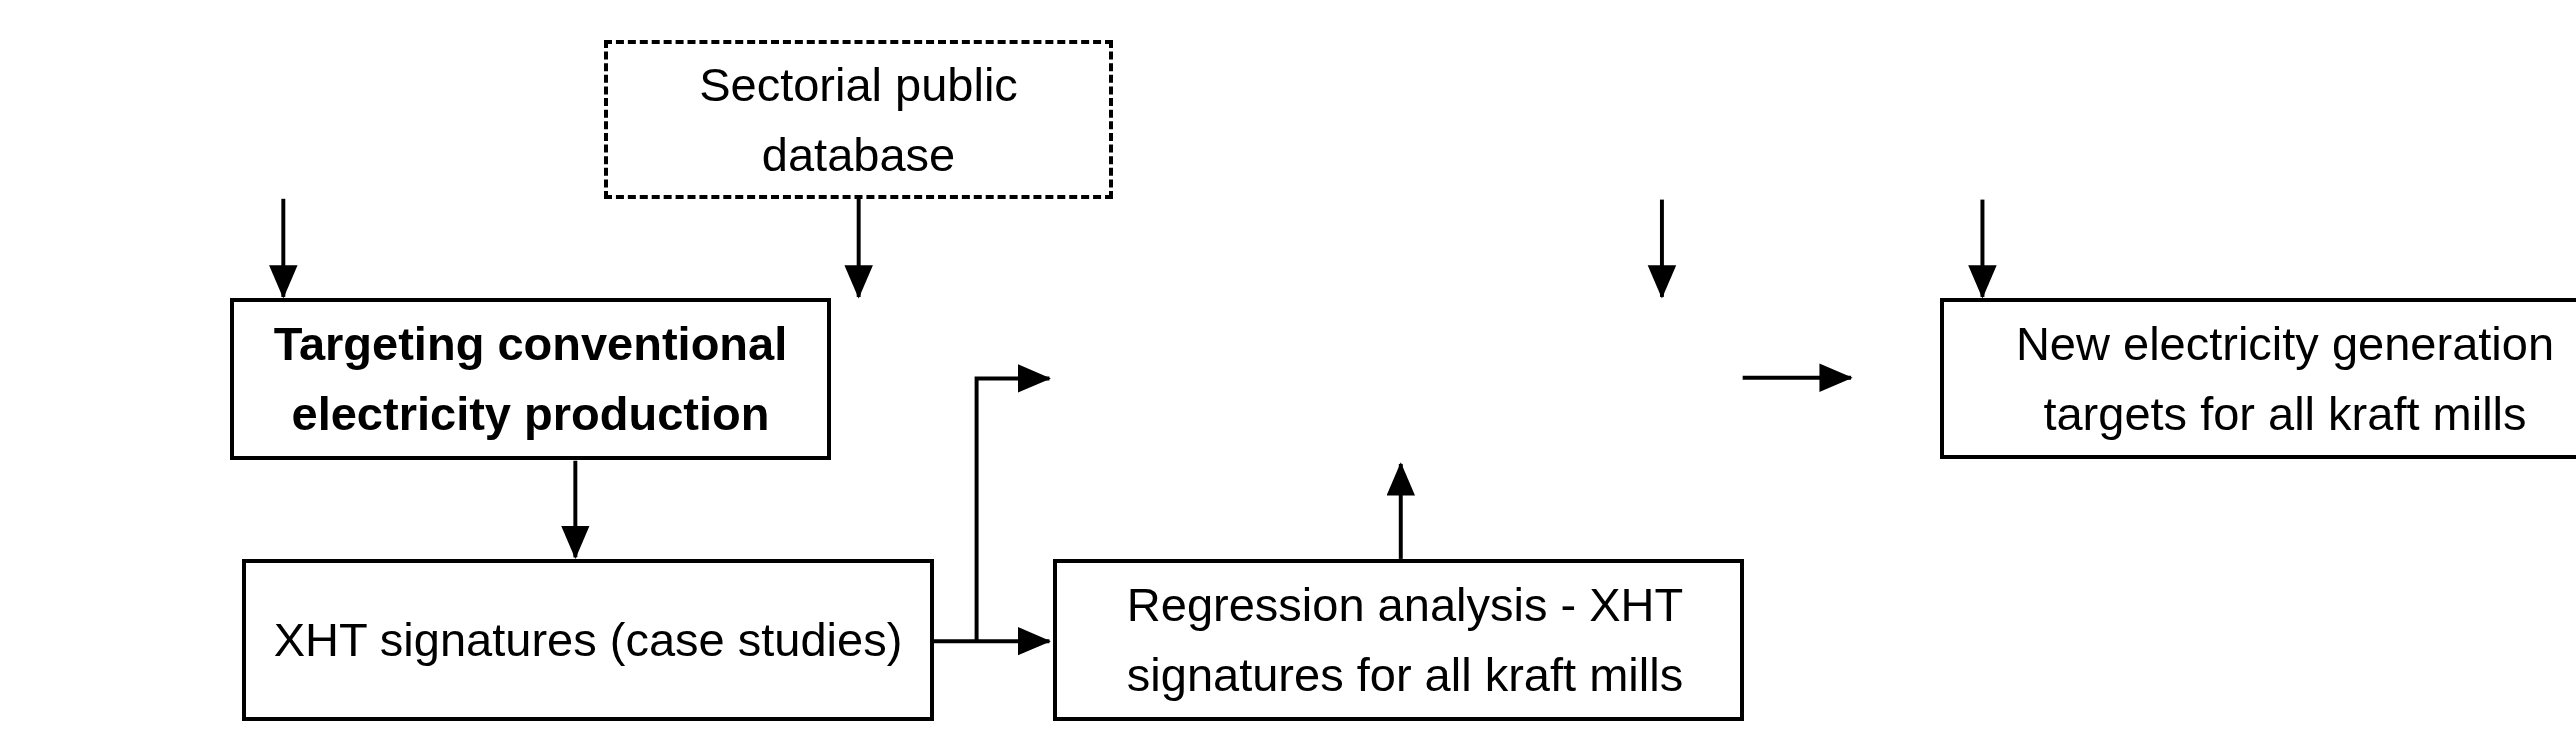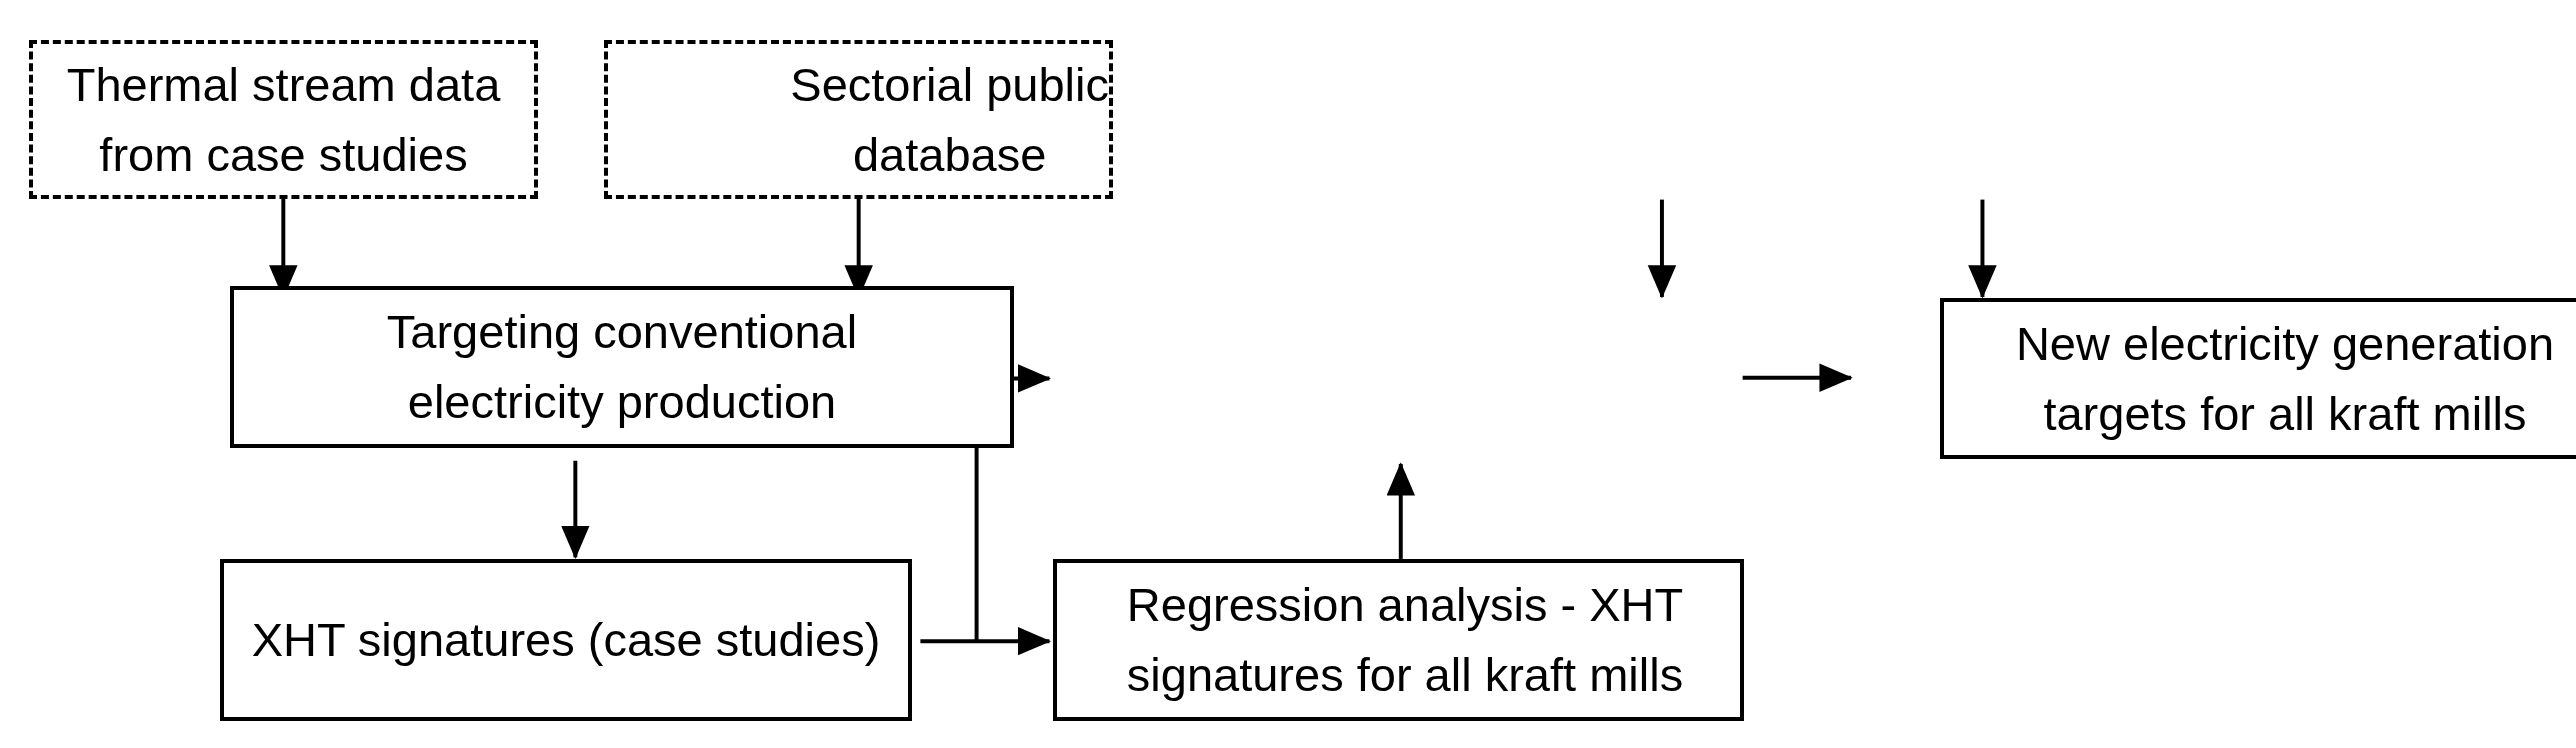--- a/index.html
+++ b/index.html
@@ -39,26 +39,26 @@
   }
   .box .label {
     display: block;
     white-space: pre-line;
     font-size: 47px;
     line-height: 1.48;
     color: #000000;
   }
   
   #box-thermal    { left: 29px;   top: 40px;  width: 509px; height: 159px; }
-  #box-sectorial  { left: 604px;  top: 40px;  width: 509px; height: 159px; justify-content: flex-end; }
+  #box-sectorial  { left: 604px;  top: 40px;  width: 509px; height: 159px; }
   #box-technology { left: 1546px; top: 39px;  width: 514px; height: 161px; }
-  #box-targeting  { left: 230px;  top: 286px; width: 784px; height: 162px; }
+  #box-targeting  { left: 230px;  top: 298px; width: 601px; height: 162px; font-weight: bold; }
   #box-validation { left: 1051px; top: 298px; width: 692px; height: 162px; }
   #box-newtargets { left: 1940px; top: 298px; width: 690px; height: 161px; }
-  #box-xht        { left: 220px;  top: 559px; width: 692px; height: 162px; }
+  #box-xht        { left: 242px;  top: 559px; width: 692px; height: 162px; }
   #box-regression { left: 1053px; top: 559px; width: 691px; height: 162px; padding-left: 13px; }
 </style>
 </head>
 <body>
 
 <div class="canvas">
 
   <svg class="connectors" viewBox="0 0 3255 946" xmlns="http://www.w3.org/2000/svg">
     <defs>
       <marker id="ah" markerUnits="userSpaceOnUse" markerWidth="44" markerHeight="38" refX="40" refY="18" orient="auto">
@@ -69,24 +69,20 @@
     <line x1="1085" y1="251" x2="1085" y2="375" stroke="#000" stroke-width="5" marker-end="url(#ah)"></line>
     <line x1="2100" y1="252" x2="2100" y2="375" stroke="#000" stroke-width="5" marker-end="url(#ah)"></line>
     <line x1="2505" y1="252" x2="2505" y2="375" stroke="#000" stroke-width="5" marker-end="url(#ah)"></line>
     <line x1="727" y1="582" x2="727" y2="704" stroke="#000" stroke-width="5" marker-end="url(#ah)"></line>
     <line x1="1163" y1="810" x2="1326" y2="810" stroke="#000" stroke-width="5" marker-end="url(#ah)"></line>
     <polyline points="1234,810 1234,478 1326,478" fill="none" stroke="#000" stroke-width="5" marker-end="url(#ah)"></polyline>
     <line x1="1770" y1="706" x2="1770" y2="586" stroke="#000" stroke-width="5" marker-end="url(#ah)"></line>
     <line x1="2202" y1="477" x2="2339" y2="477" stroke="#000" stroke-width="5" marker-end="url(#ah)"></line>
   </svg>
 
-  <div class="box dashed" id="box-thermal">
-    <span class="label">Thermal stream data
-from case studies</span>
-  </div>
 
   <div class="box dashed" id="box-sectorial">
     <span class="label">Sectorial public
 database</span>
   </div>
 
 
   <div class="box" id="box-targeting">
     <span class="label">Targeting conventional
 electricity production</span>

